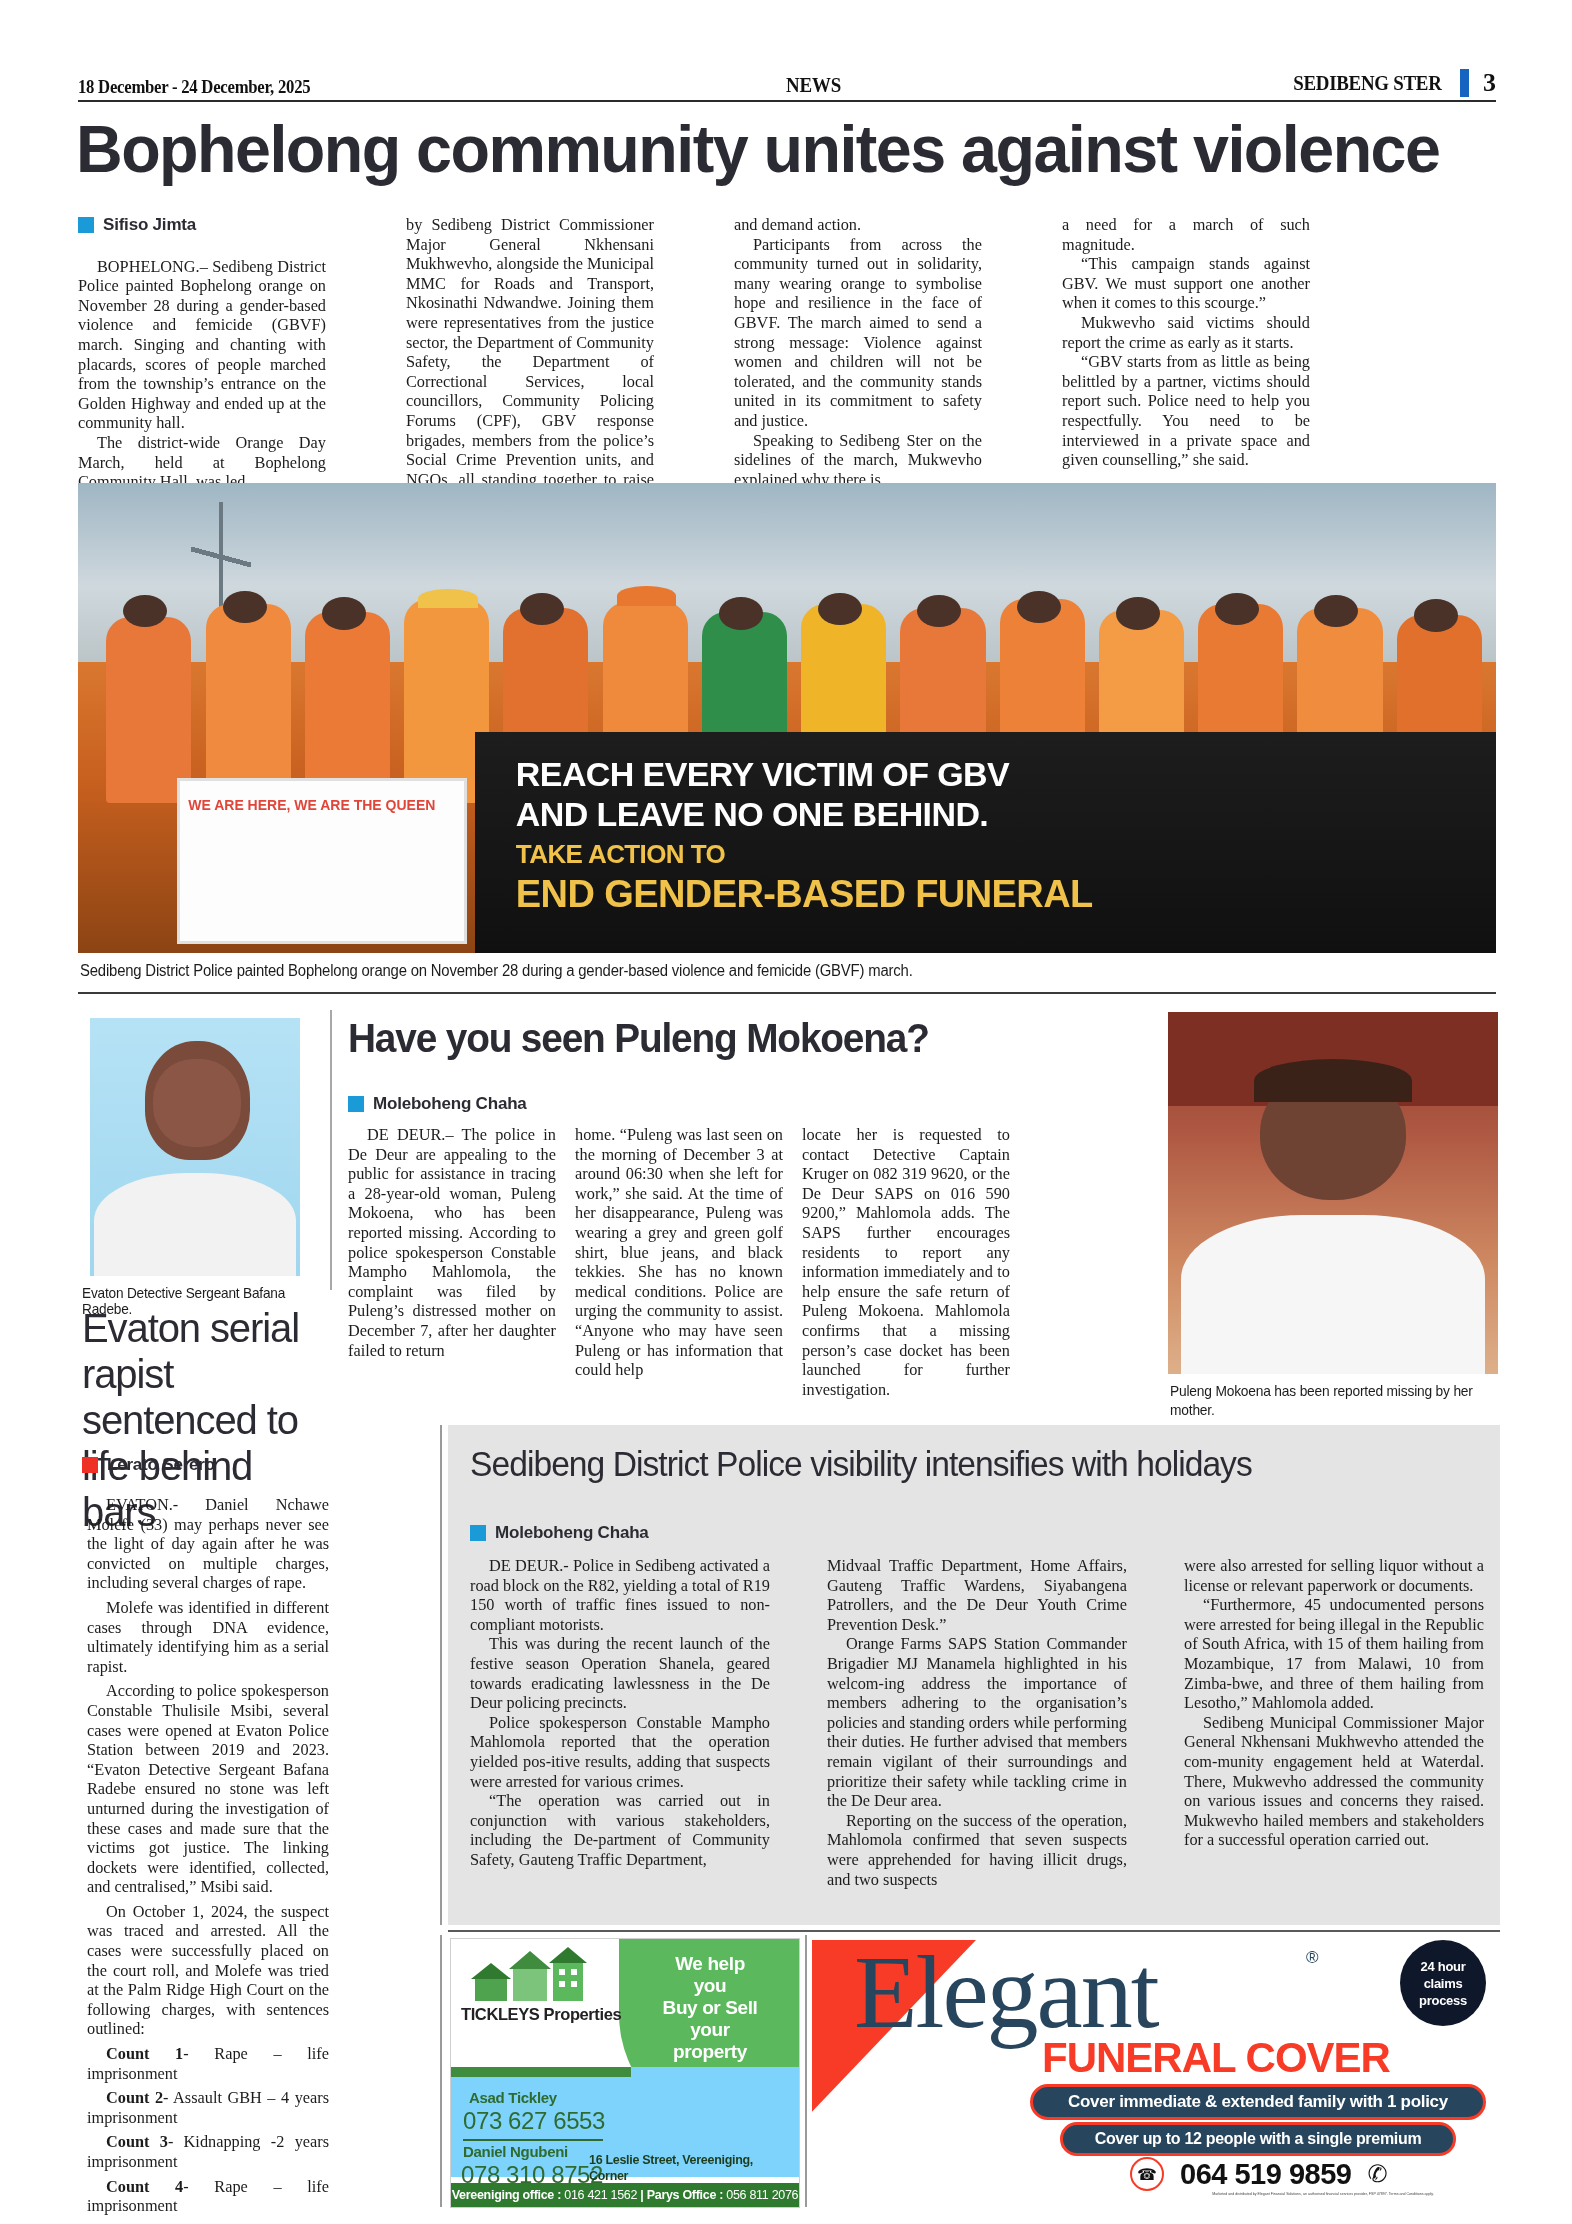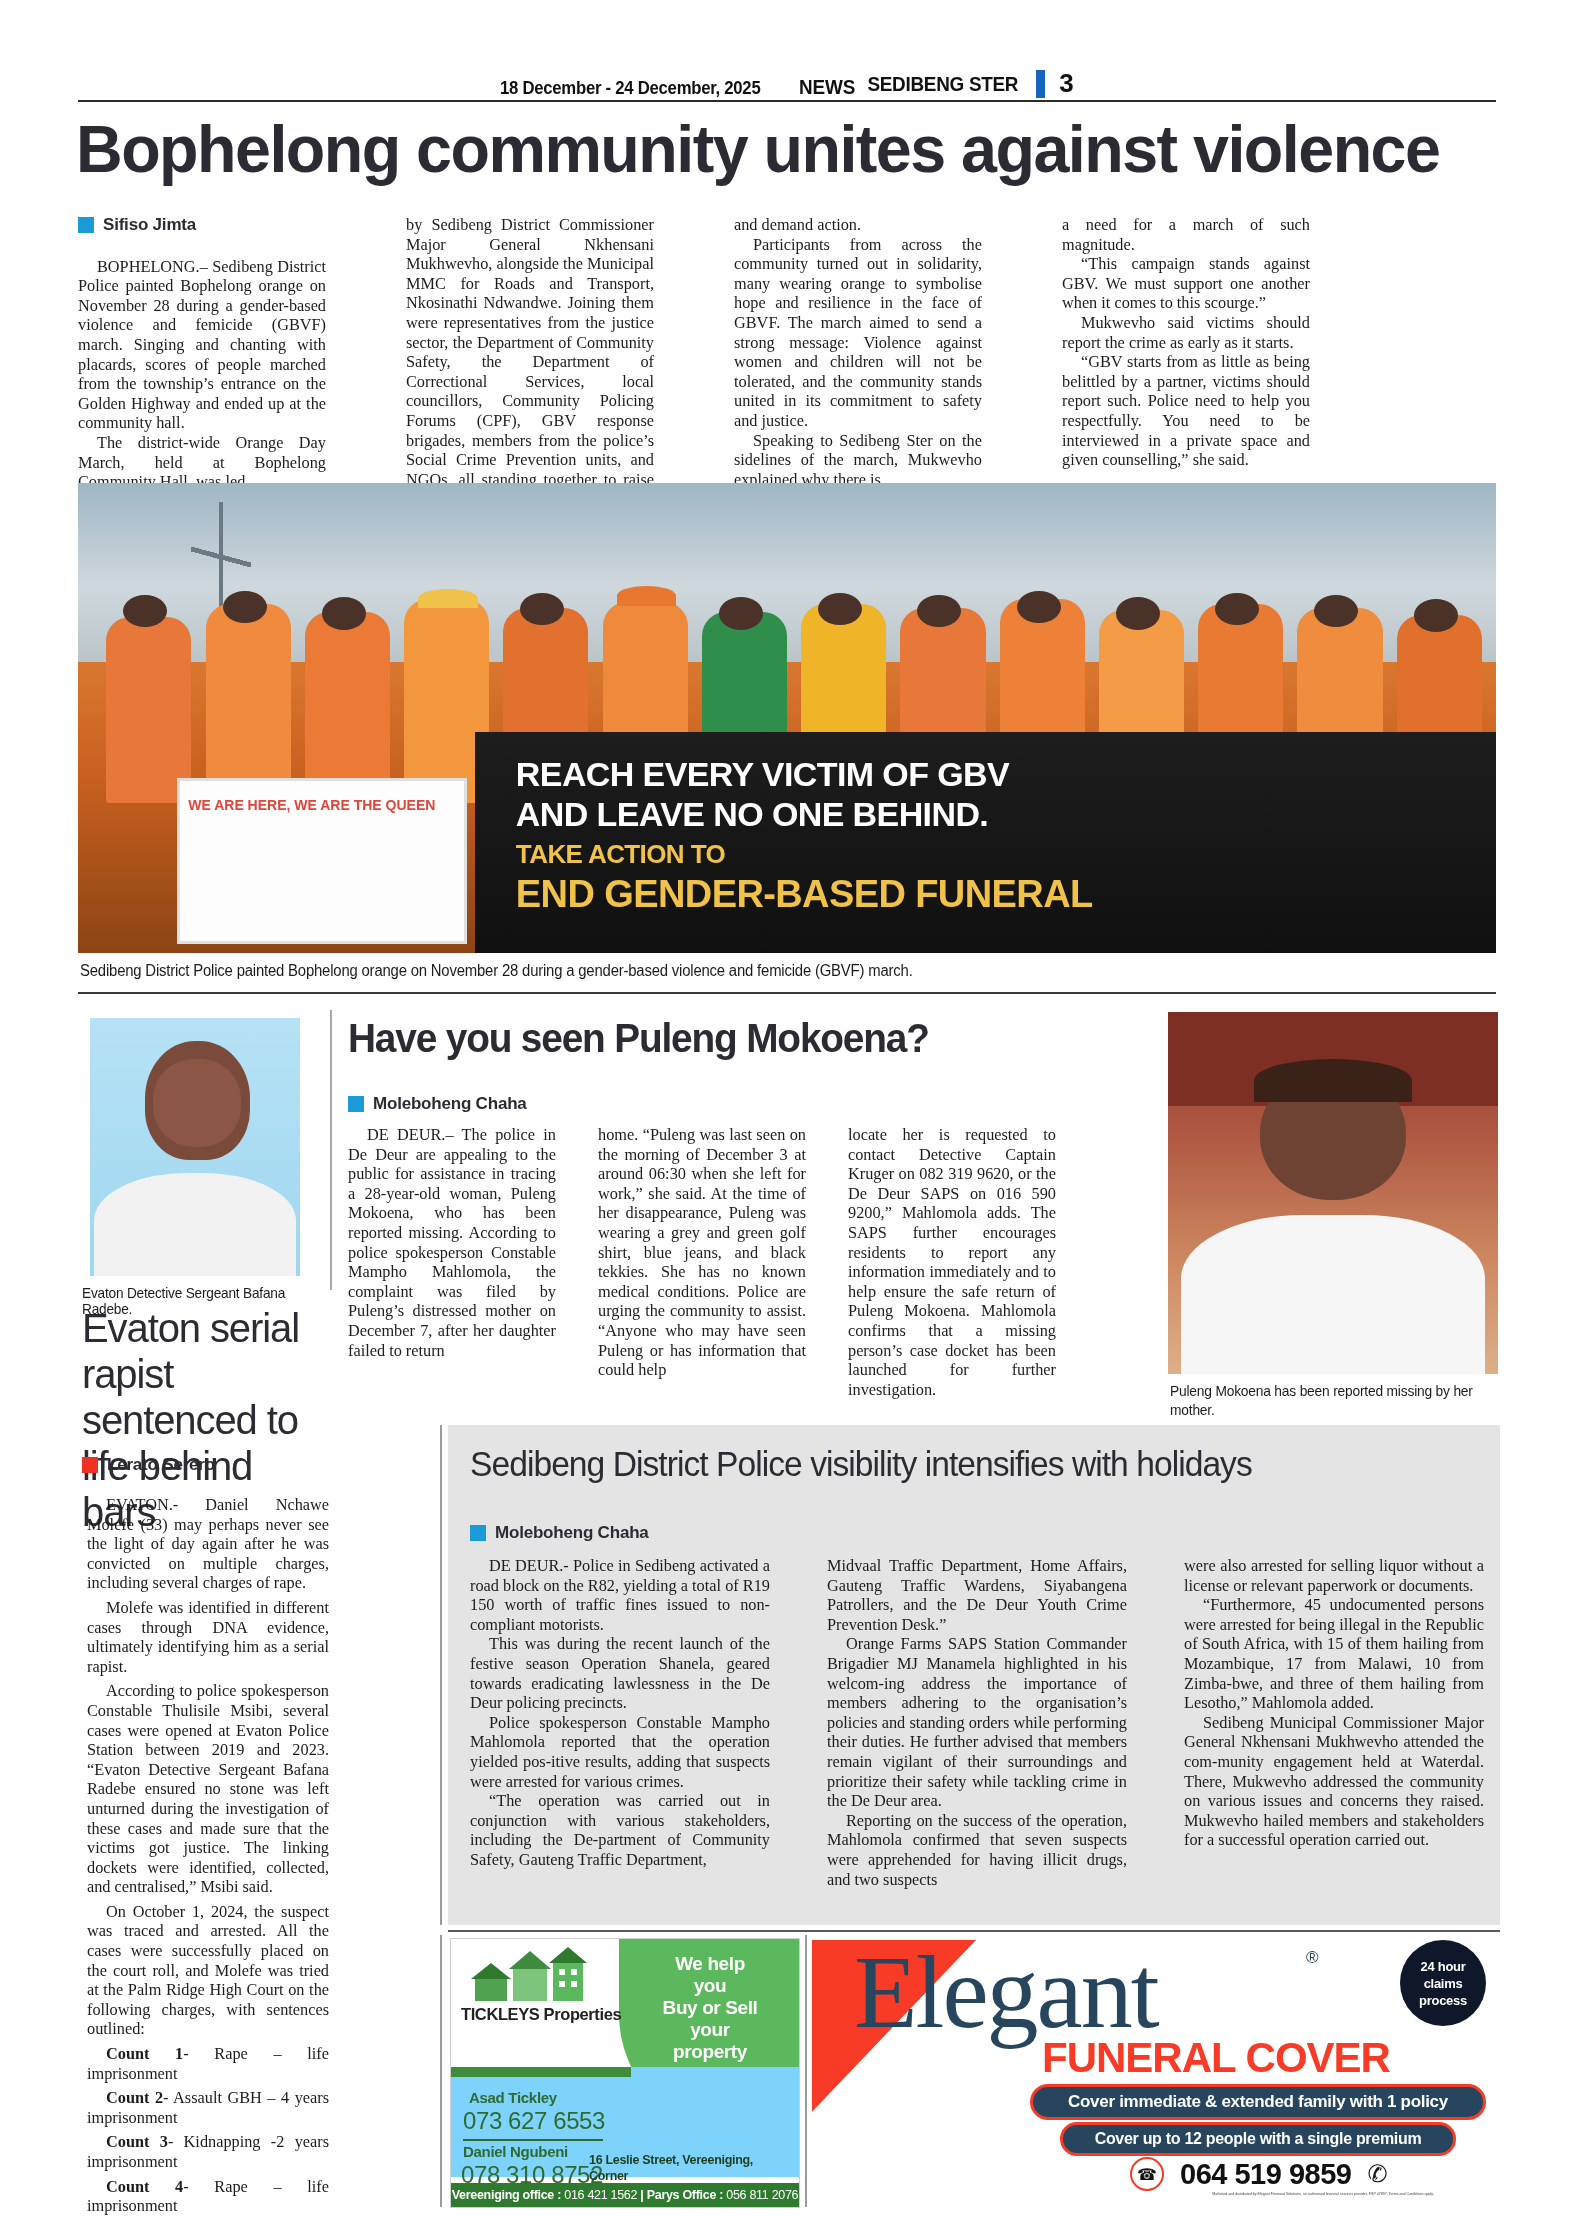--- a/index.html
+++ b/index.html
@@ -9,22 +9,22 @@
     font-family:"Liberation Serif", serif;
     color:#1c1c1c;
     position:relative;
     overflow:hidden;
   }
   .page{position:relative;width:1572px;height:2224px;padding:0;box-sizing:border-box;}
 
   
   .masthead{
     position:absolute;left:78px;top:68px;width:1418px;
-    display:flex;align-items:flex-end;justify-content:center;
-    font-family:Liberation Sans, sans-serif;
+    display:flex;align-items:flex-end;justify-content:space-between;
+    font-family:Liberation Serif, serif;
   }
   .mh-date{font-size:19px;font-weight:600;letter-spacing:-0.3px;transform:scaleX(0.88);transform-origin:left bottom;color:#111;}
   .mh-section{font-size:21px;font-weight:700;letter-spacing:-0.2px;transform:scaleX(0.9);color:#111;}
   .mh-right{display:flex;align-items:center;gap:10px;}
   .mh-title{font-size:21px;font-weight:700;letter-spacing:-0.3px;transform:scaleX(0.9);color:#111;}
   .mh-pagebox{background:#1565c0;color:#fff;width:9px;height:28px;display:inline-block;}
   .mh-pagenum{font-size:26px;font-weight:700;color:#111;margin-left:4px;}
   .rule-top{position:absolute;left:78px;top:100px;width:1418px;height:2px;background:#2b2b2b;}
 
   
@@ -72,21 +72,21 @@
   .body-evaton p{margin:5px;text-indent:19px;}
   .body-evaton b{font-weight:700;}
 
   .vdiv1{position:absolute;left:330px;top:1010px;width:2px;height:280px;background:#a8a8a8;}
 
   .hl-puleng{position:absolute;left:348px;top:1015px;width:800px;
     font-family:"Liberation Sans", sans-serif;font-weight:700;font-size:40px;line-height:46px;color:#2b2b33;letter-spacing:-1.2px;transform:scaleX(0.97);transform-origin:left top;}
 
   .byline-moleboheng-1{position:absolute;left:348px;top:1094px;}
   .puleng-cols{position:absolute;left:348px;top:1125px;width:780px;
-    display:grid;grid-template-columns:208px 208px 208px;column-gap:42px;}
+    display:grid;grid-template-columns:208px 208px 208px;column-gap:19px;}
   .puleng-cols .col{font-size:16.3px;line-height:19.6px;text-align:justify;}
   .puleng-cols .col p{margin:0;text-indent:19px;}
   .puleng-cols .col p.flush{text-indent:0;}
 
   .photo-puleng{position:absolute;left:1168px;top:1012px;width:330px;height:362px;overflow:hidden;background:#b85a49;}
   .cap-puleng{position:absolute;left:1170px;top:1382px;width:330px;font-family:"Liberation Sans", sans-serif;font-size:14.5px;line-height:19px;color:#1c1c1c;letter-spacing:-0.2px;transform:scaleX(0.95);transform-origin:left top;}
 
   
   .greybox{position:absolute;left:448px;top:1425px;width:1052px;height:500px;background:#e4e4e4;}
   .hl-visibility{position:absolute;left:470px;top:1443px;width:1010px;

